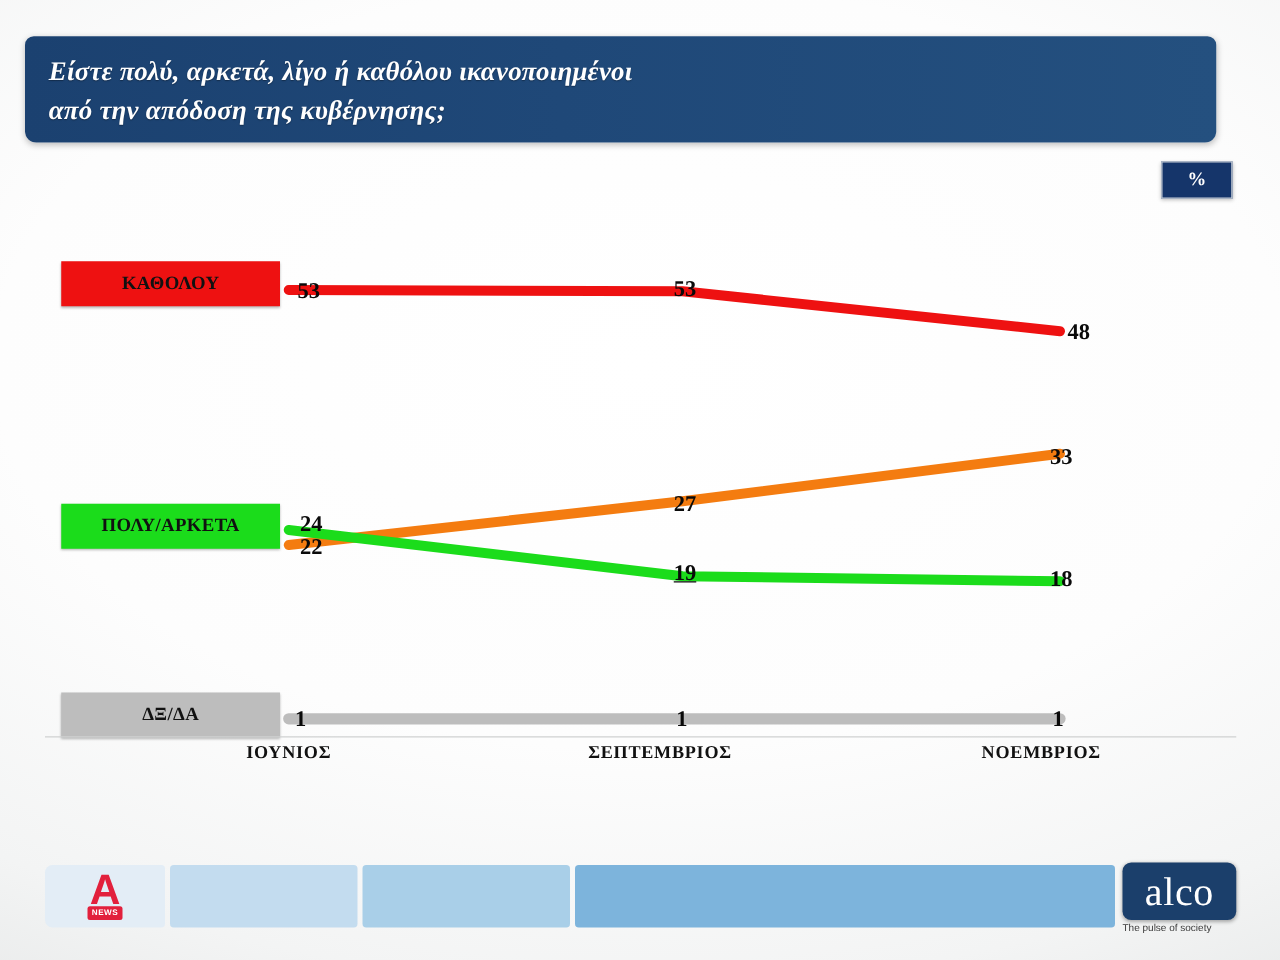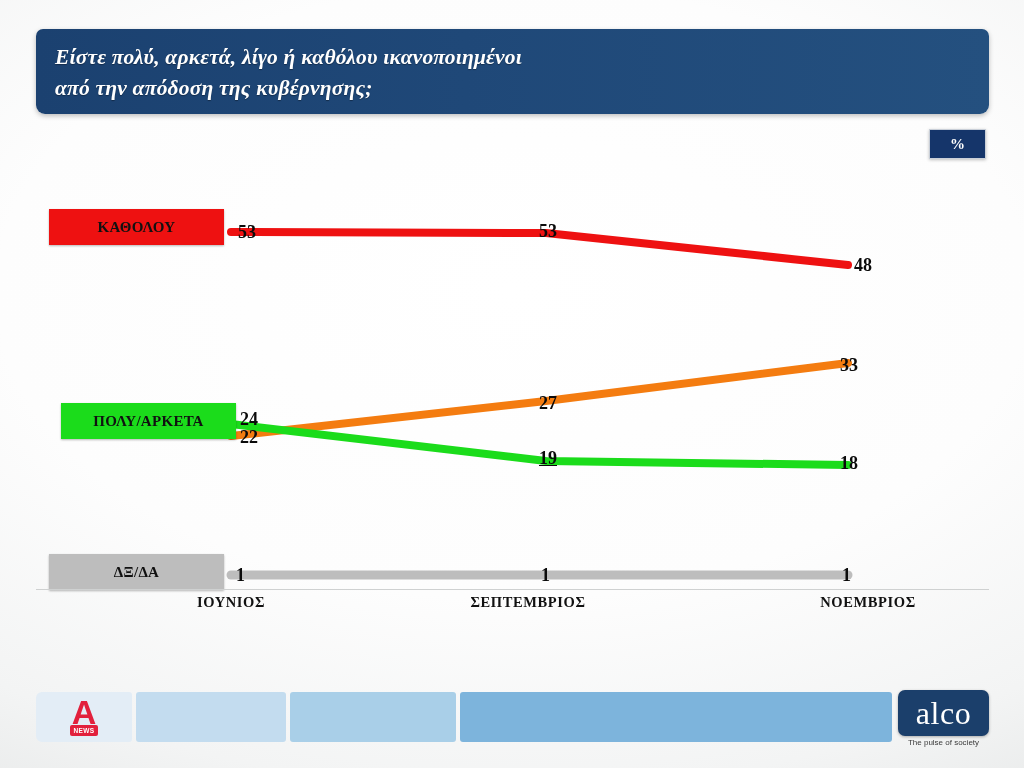--- a/index.html
+++ b/index.html
@@ -17,21 +17,21 @@
     position: relative;
     width: 1024px;
     height: 768px;
     background:
       radial-gradient(120% 95% at 50% 38%, #ffffff 0%, #fdfdfd 42%, #f3f4f4 68%, #e4e6e6 88%, #d6d8d8 100%);
   }
 
   
   .title-bar {
     position: absolute;
-    left: 36px;
+    left: 20px;
     top: 29px;
     width: 953px;
     height: 85px;
     background: linear-gradient(90deg, #1b4170 0%, #1f4878 45%, #24507f 100%);
     border-radius: 7px 7px 9px 9px;
     box-shadow: 0 2px 5px rgba(0,0,0,0.25);
     box-sizing: border-box;
     padding: 13px 0 0 19px;
   }
   .title-line {
@@ -82,21 +82,21 @@
     display: flex;
     align-items: center;
     justify-content: center;
     font-size: 15px;
     font-weight: bold;
     color: #111111;
     letter-spacing: 0.3px;
     box-shadow: 0 1px 2px rgba(0,0,0,0.28);
   }
   .chip-kath  { top: 209px; background: #ee1111; font-family: Liberation Serif, serif; }
-  .chip-poly  { top: 403px; background: #1bdc1b; margin-left: 12px; }
+  .chip-poly  { top: 403px; background: #1bdc1b; }
   .chip-ligo  { top: 441px; background: #f47c10; }
   .chip-dxda  { top: 554px; background: #bdbdbd; }
 
   
   .vlabel {
     position: absolute;
     font-size: 18px;
     font-weight: bold;
     color: #0a0a0a;
     white-space: nowrap;
@@ -191,21 +191,20 @@
     font-size: 32px;
     line-height: 32px;
     font-family: "Liberation Serif", serif;
     letter-spacing: 0.5px;
   }
   .alco-tag {
     position: absolute;
     left: 862px;
     top: 46px;
     width: 91px;
-    text-align: center;
     font-size: 8px;
     color: #3a3a3a;
     font-family: "Liberation Sans", sans-serif;
   }
 </style>
 </head>
 <body>
 
 <div class="slide">
 
@@ -249,21 +248,21 @@
   <div class="vlabel" style="left:539px; top:393px;">27</div>
   <div class="vlabel" style="left:840px; top:355px;">33</div>
 
   <div class="vlabel" style="left:236px; top:565px;">1</div>
   <div class="vlabel" style="left:541px; top:565px;">1</div>
   <div class="vlabel" style="left:842px; top:565px;">1</div>
 
   <div class="xaxis-line"></div>
   <div class="xtick" style="left:231px;">ΙΟΥΝΙΟΣ</div>
   <div class="xtick" style="left:528px;">ΣΕΠΤΕΜΒΡΙΟΣ</div>
-  <div class="xtick" style="left:833px;margin-left:35px;">ΝΟΕΜΒΡΙΟΣ</div>
+  <div class="xtick" style="left:833px;">ΝΟΕΜΒΡΙΟΣ</div>
 
   <div class="footer">
     <div class="fbar fbar-1">
       <div class="alpha-logo">
         <div class="alpha-a">A</div>
         <div class="alpha-news">NEWS</div>
       </div>
     </div>
     <div class="fbar fbar-2"></div>
     <div class="fbar fbar-3"></div>

